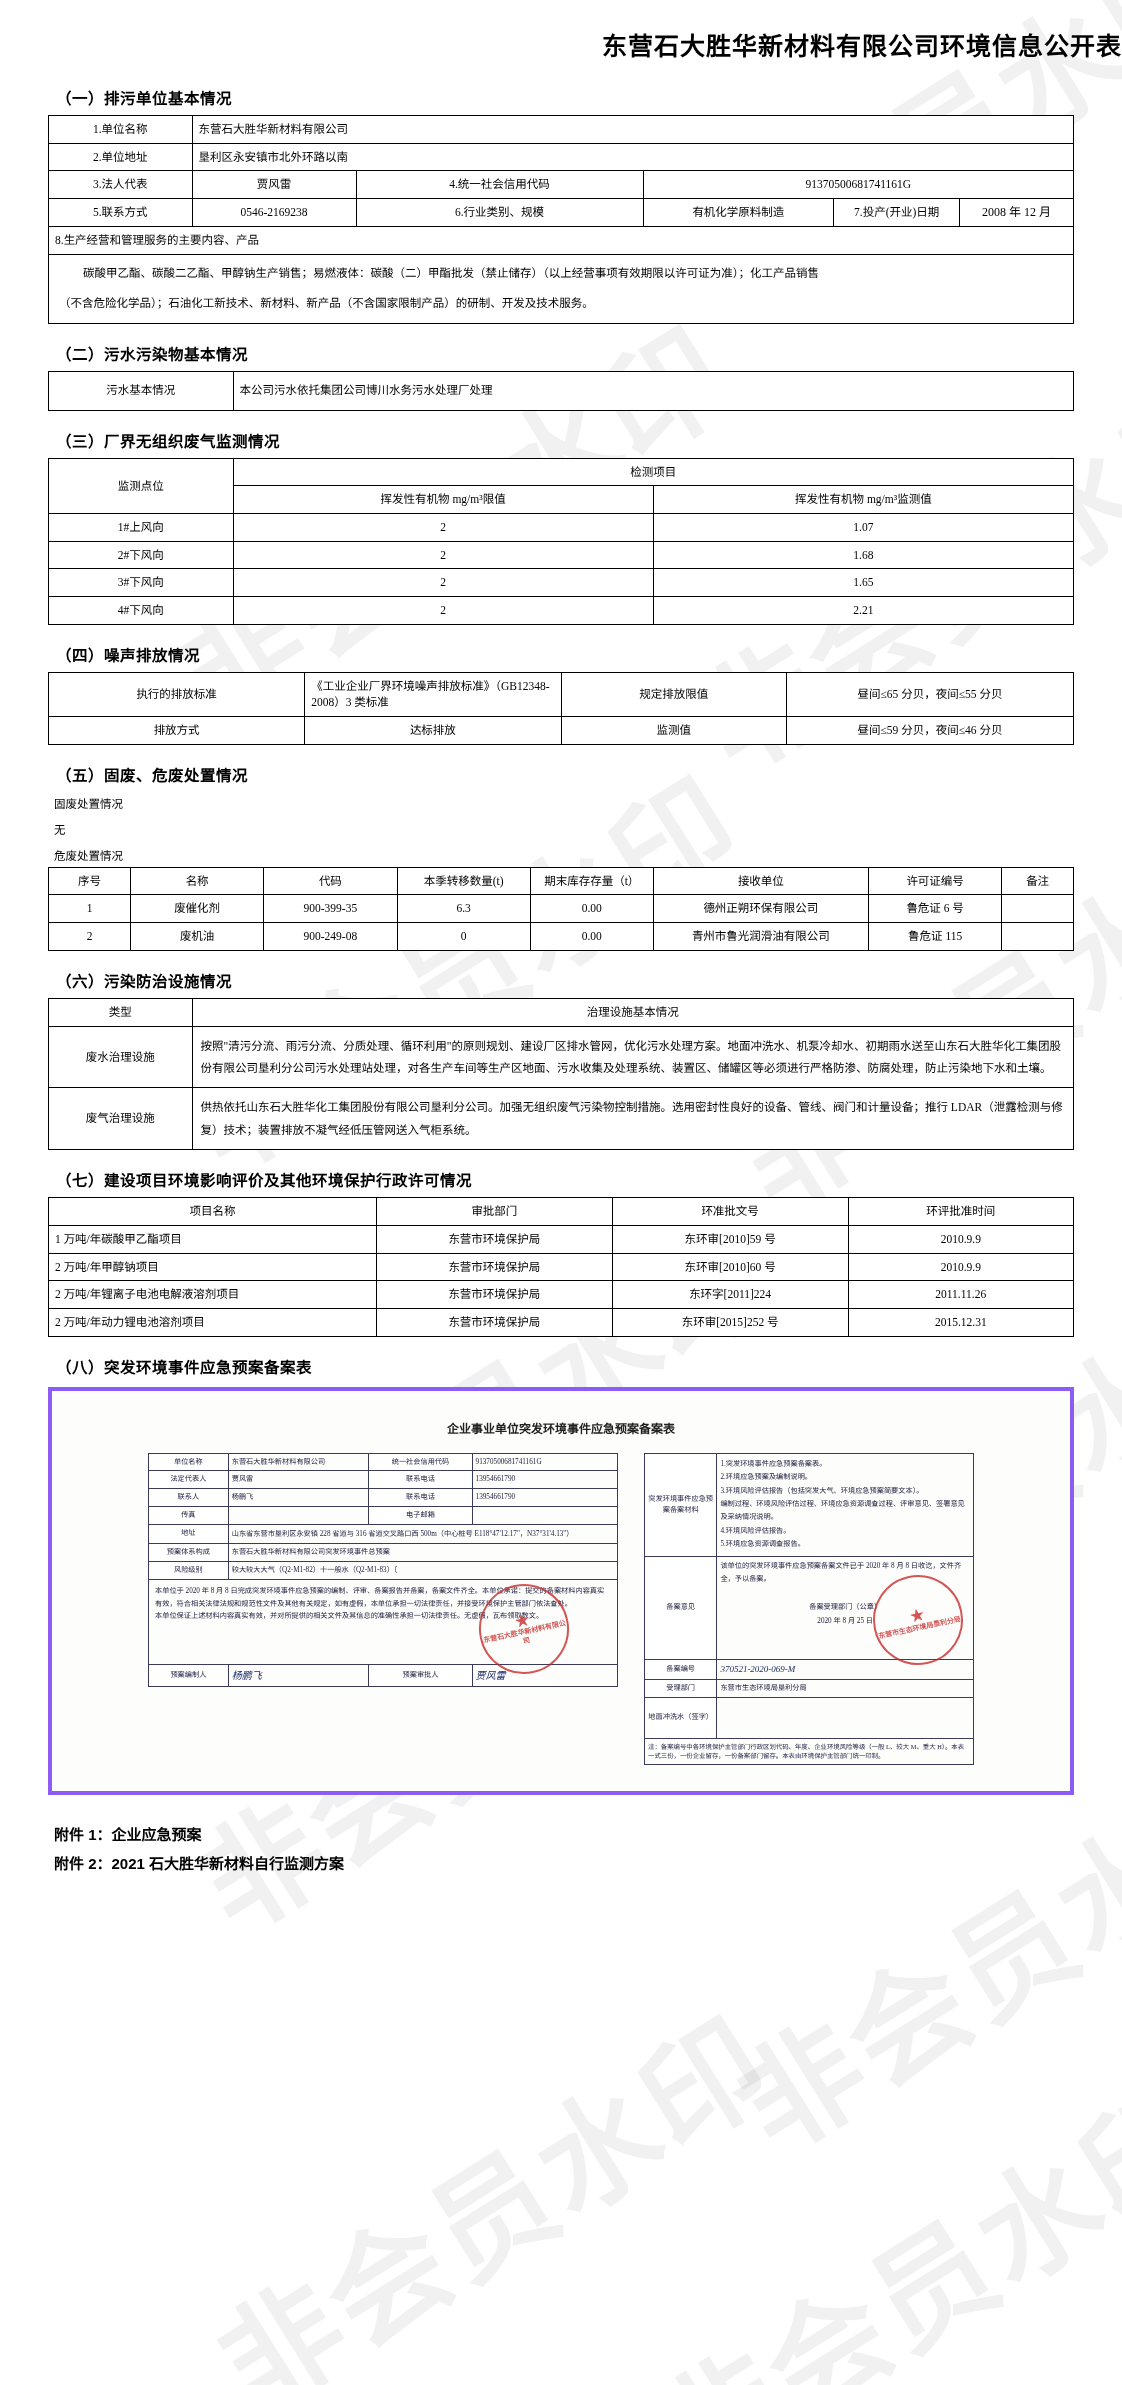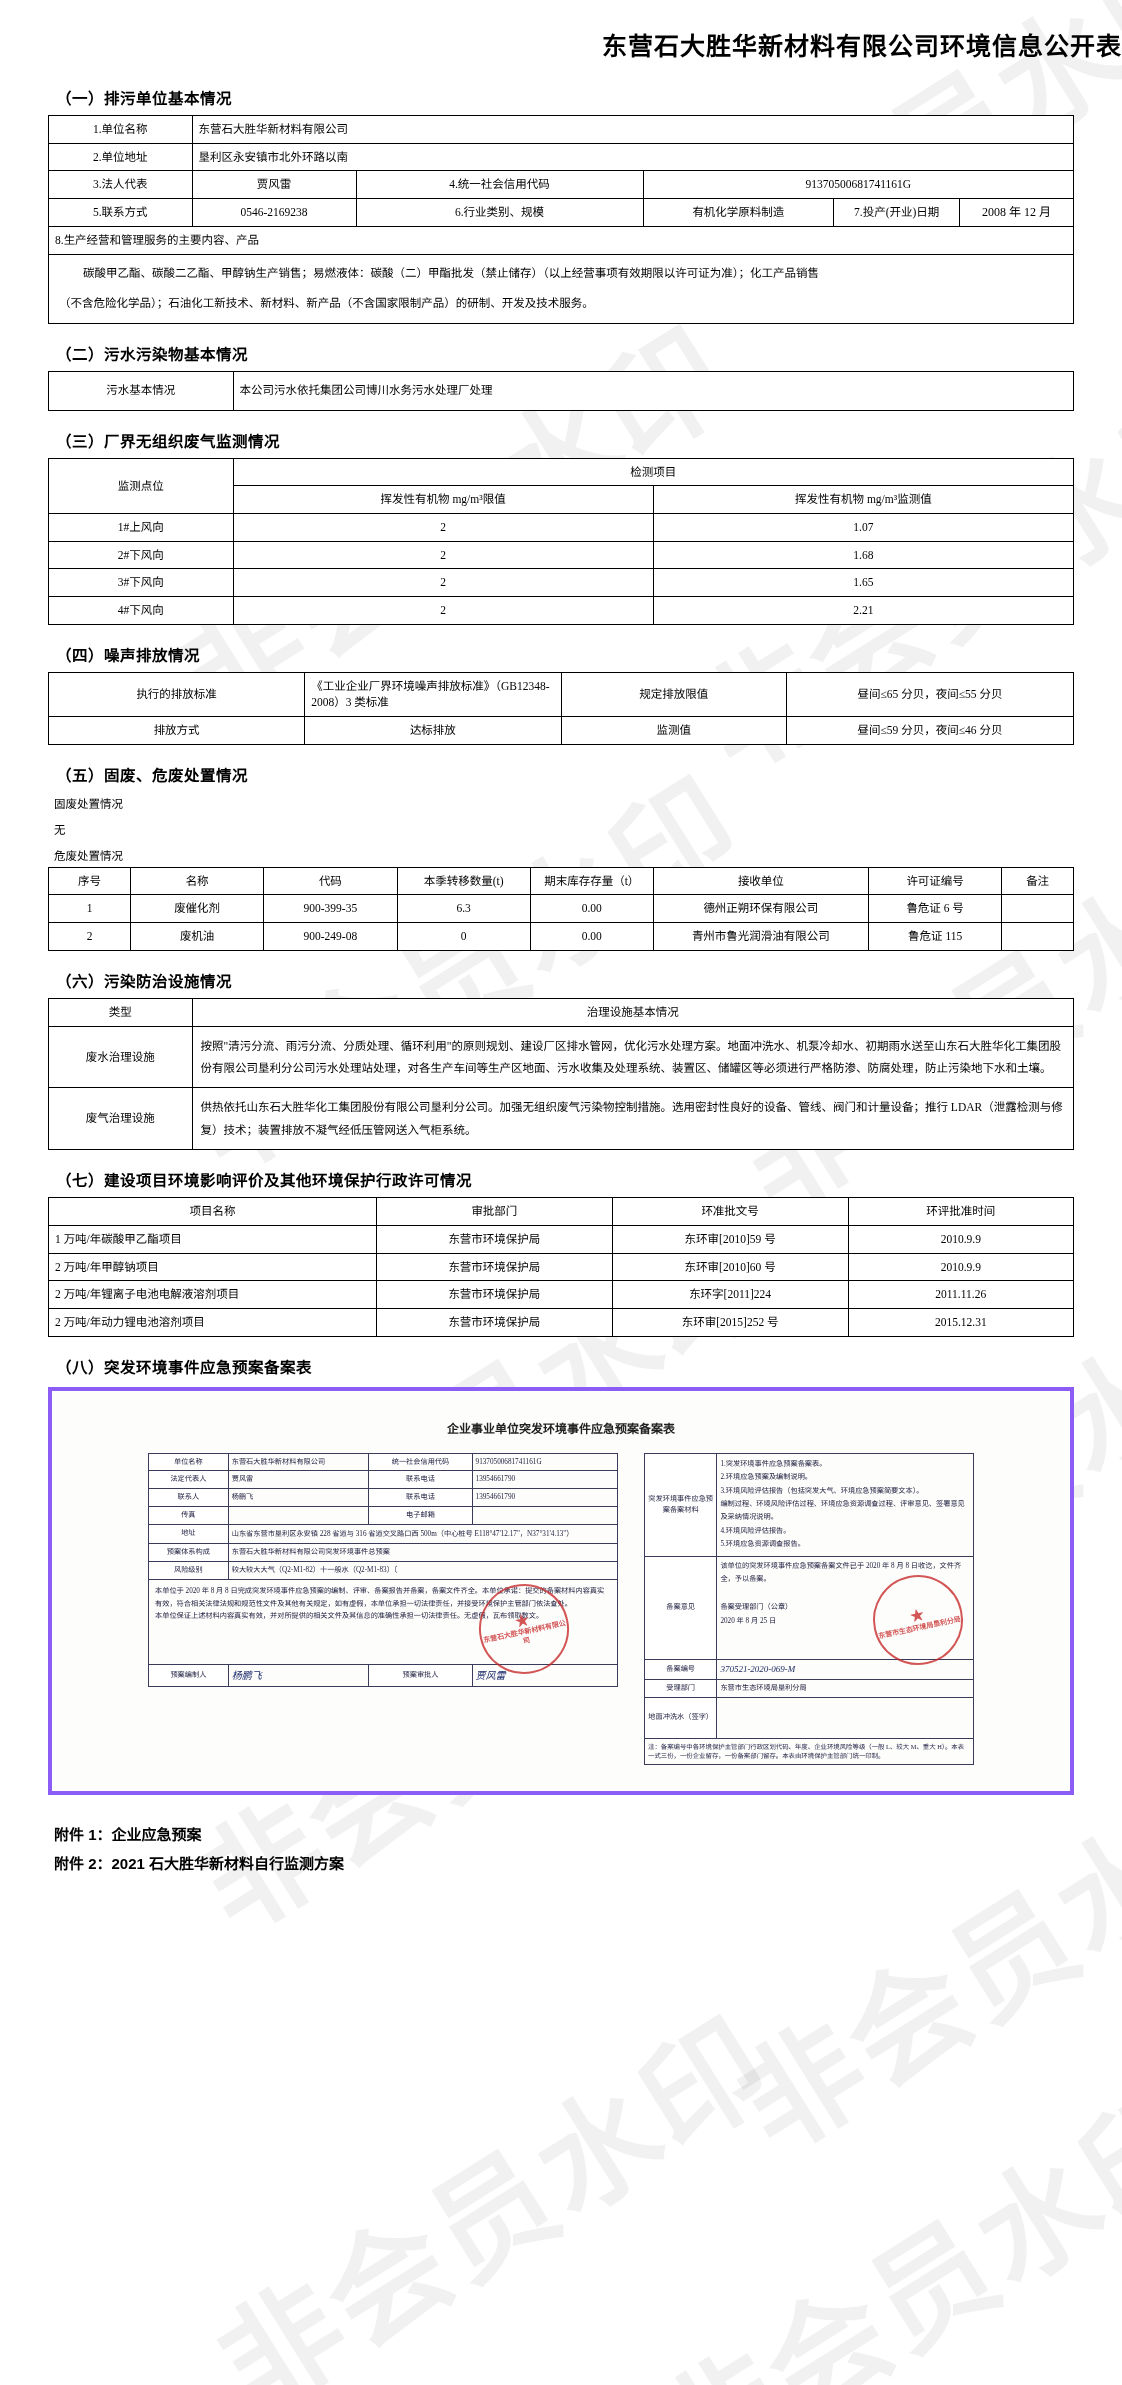--- a/index.html
+++ b/index.html
@@ -529,21 +529,21 @@
                   <div>3.环境风险评估报告（包括突发大气、环境应急预案简要文本）。</div>
                   <div>编制过程、环境风险评估过程、环境应急资源调查过程、评审意见、签署意见及采纳情况说明。</div>
                   <div>4.环境风险评估报告。</div>
                   <div>5.环境应急资源调查报告。</div>
                 </td>
               </tr>
               <tr>
                 <td class="k" style="height:96px">备案意见</td>
                 <td class="v" style="position:relative;line-height:1.9;padding-bottom:30px">
                   <span>该单位的突发环境事件应急预案备案文件已于 2020 年 8 月 8 日收讫，文件齐全，予以备案。</span>
-                  <div style="text-align:left;margin-top:14px">
+                  <div style="text-align:center;margin-top:14px">
                     <div>备案受理部门（公章）</div>
                     <div>2020 年 8 月 25 日</div>
                   </div>
                   <div class="stamp" style="right:10px; bottom:-6px;">
                     <span><span class="star">★</span><span>东营市生态环境局垦利分局</span></span>
                   </div>
                 </td>
               </tr>
               <tr>
                 <td class="k">备案编号</td>

